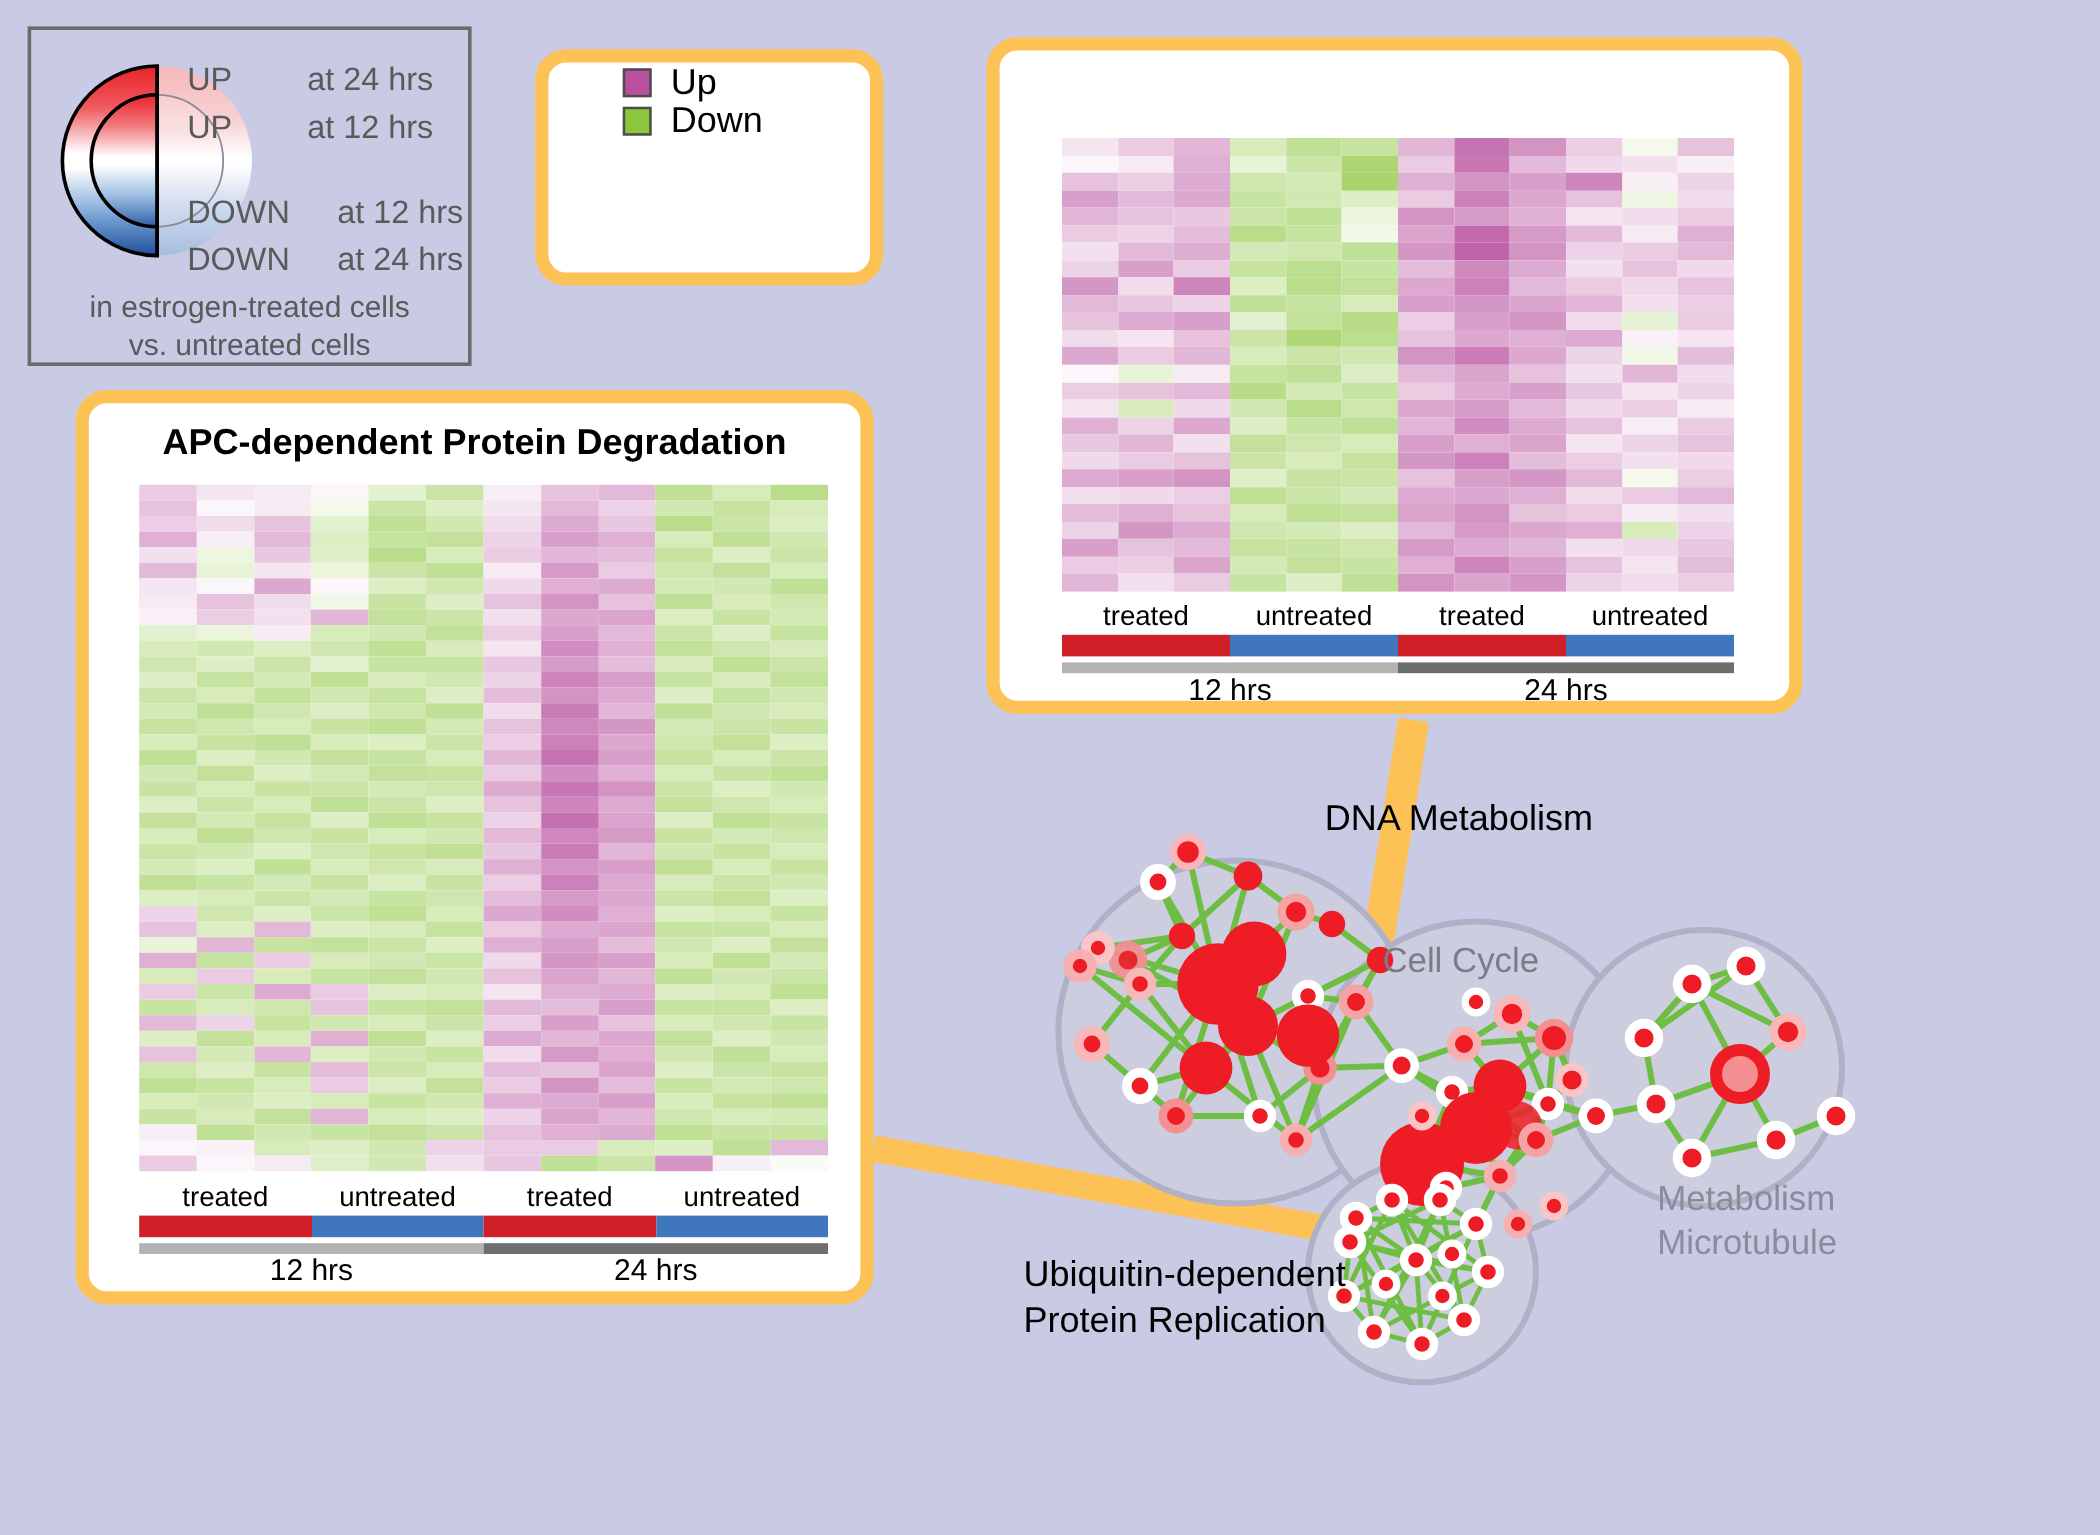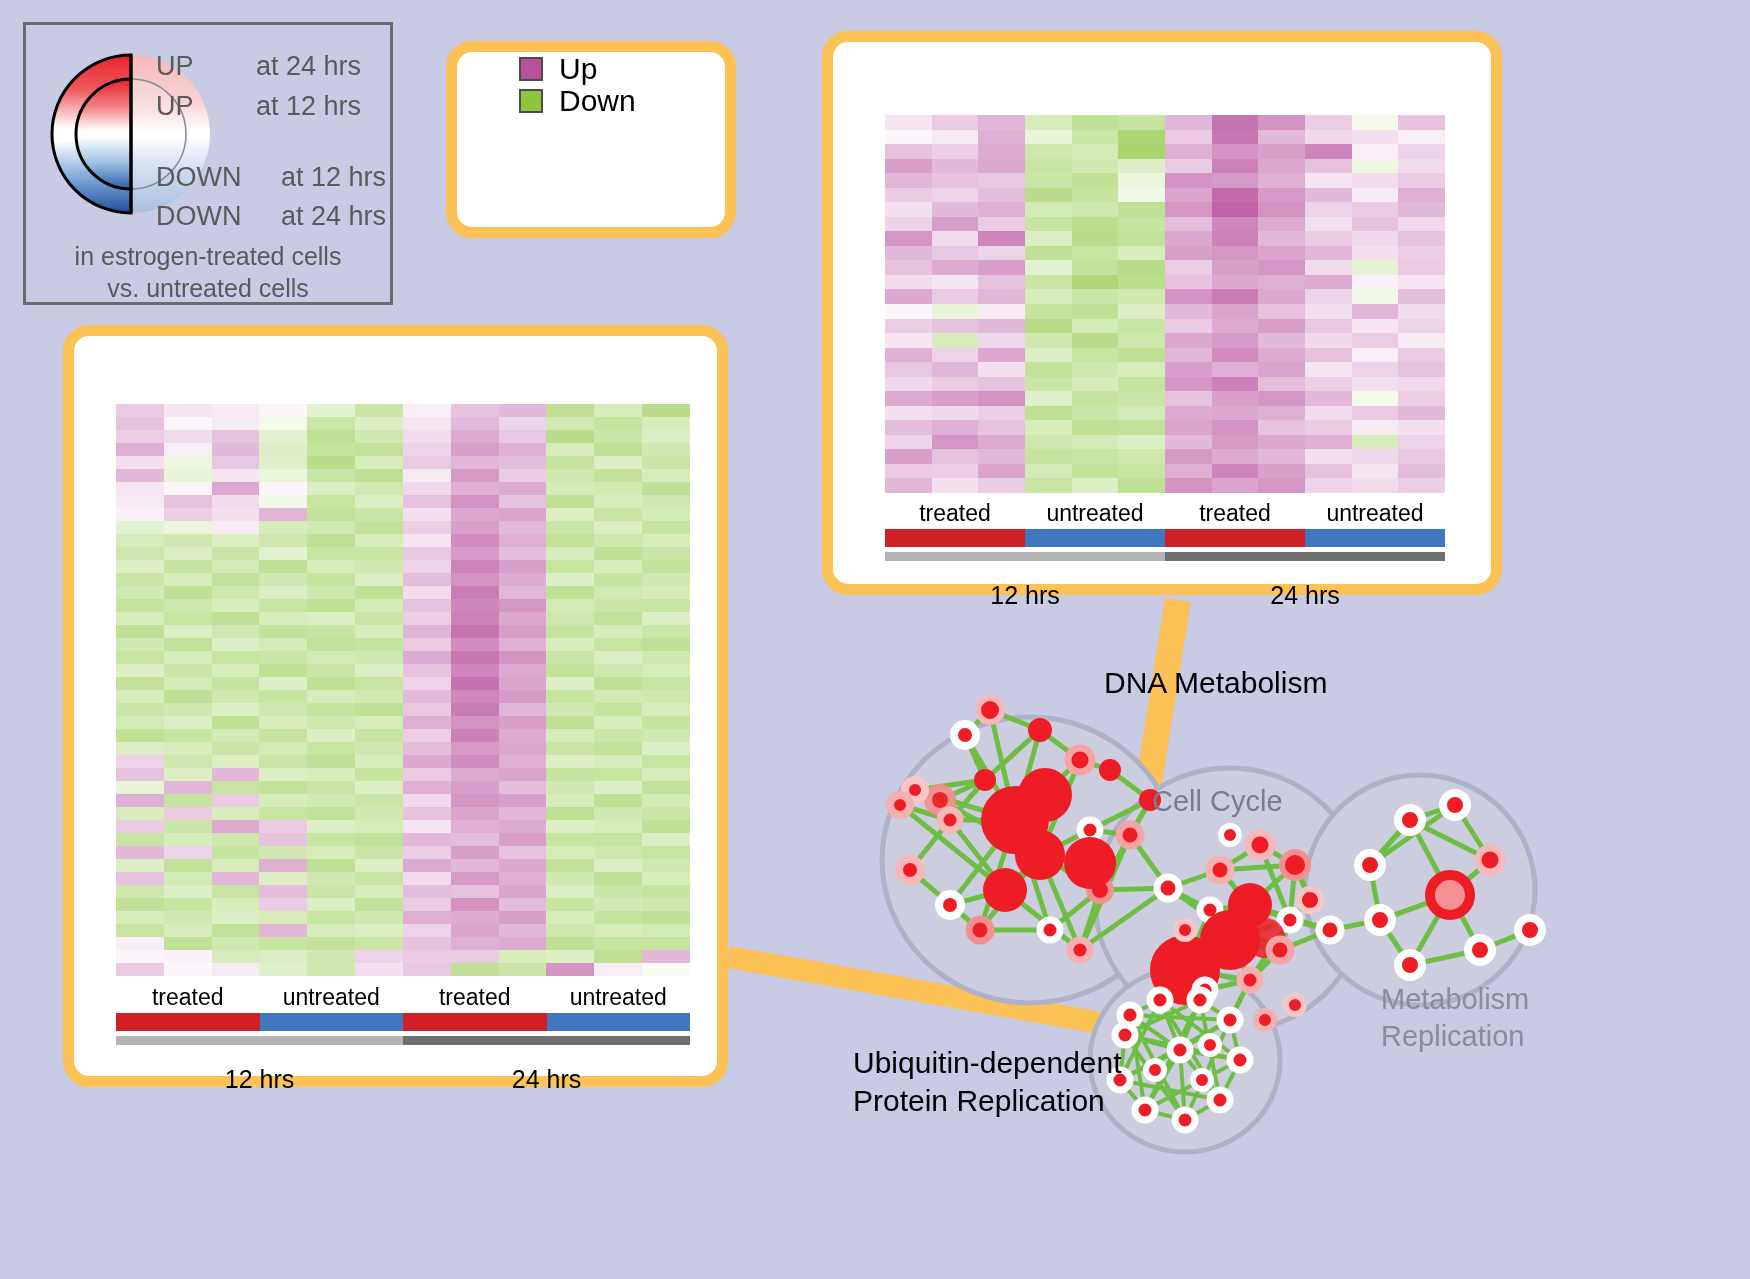--- a/index.html
+++ b/index.html
@@ -65,21 +65,21 @@
   
   .annot{position:absolute;}
   .annot .lblrow{display:flex;}
   .annot .lblrow span{
     flex:1;text-align:center;font-size:23px;color:#000;
   }
   .annot .bar{display:flex;height:18px;margin-top:2px;}
   .annot .bar div{flex:1;}
   .annot .bar2{display:flex;height:9px;margin-top:5px;}
   .annot .bar2 div{flex:1;}
-  .annot .hrsrow{display:flex;margin-top:20px;}
+  .annot .hrsrow{display:flex;margin-top:0;}
   .annot .hrsrow span{flex:1;text-align:center;font-size:25px;color:#000;}
 
   
   .netlabel{position:absolute;white-space:nowrap;}
   #lbl-dna{left:1104px;top:666px;font-size:30px;color:#000;}
   #lbl-cc{left:1152px;top:785px;font-size:29px;color:#7b7b8c;}
   #lbl-mt{left:1381px;top:981px;font-size:29px;color:#8b8b9b;line-height:37px;text-align:left;}
   #lbl-ub{left:853px;top:1044px;font-size:30px;color:#000;line-height:38px;}
 </style>
 </head>
@@ -495,20 +495,21 @@
       <div style="background:#6e6e6e"></div>
     </div>
     <div class="hrsrow">
       <span>12 hrs</span>
       <span>24 hrs</span>
     </div>
   </div>
 </div>
 
 <div class="abs opanel" id="apc">
+  <div class="ptitle">APC-dependent Protein Degradation</div>
   <div class="hm abs" id="hm-apc" style="left: 42px; top: 68px; width: 574px; height: 572px; grid-template-columns: repeat(12, 1fr); grid-template-rows: repeat(44, 1fr);">
       <div style="background:rgb(234,203,226)"></div>
       <div style="background:rgb(244,229,241)"></div>
       <div style="background:rgb(246,234,243)"></div>
       <div style="background:rgb(251,246,250)"></div>
       <div style="background:rgb(226,241,207)"></div>
       <div style="background:rgb(203,229,168)"></div>
       <div style="background:rgb(248,238,245)"></div>
       <div style="background:rgb(230,194,221)"></div>
       <div style="background:rgb(227,185,217)"></div>
@@ -1311,18 +1312,18 @@
     <circle cx="412" cy="460" r="9" fill="#ee1c24" stroke="#ffffff" stroke-width="6"></circle>
     <circle cx="475" cy="400" r="9" fill="#ee1c24" stroke="#f7b0b2" stroke-width="6"></circle>
     <circle cx="505" cy="385" r="9" fill="#ee1c24" stroke="#f9c5c6" stroke-width="6"></circle>
   </g>
 </svg>
 
 <div class="netlabel" id="lbl-dna">DNA Metabolism</div>
 <div class="netlabel" id="lbl-cc">Cell Cycle</div>
 <div class="netlabel" id="lbl-mt">
   <div>Metabolism</div>
-  <div>Replication</div>
+  <div>Microtubule</div>
 </div>
 <div class="netlabel" id="lbl-ub">
   <div>Ubiquitin-dependent</div>
   <div>Protein Replication</div>
 </div>
 
 </body></html>

